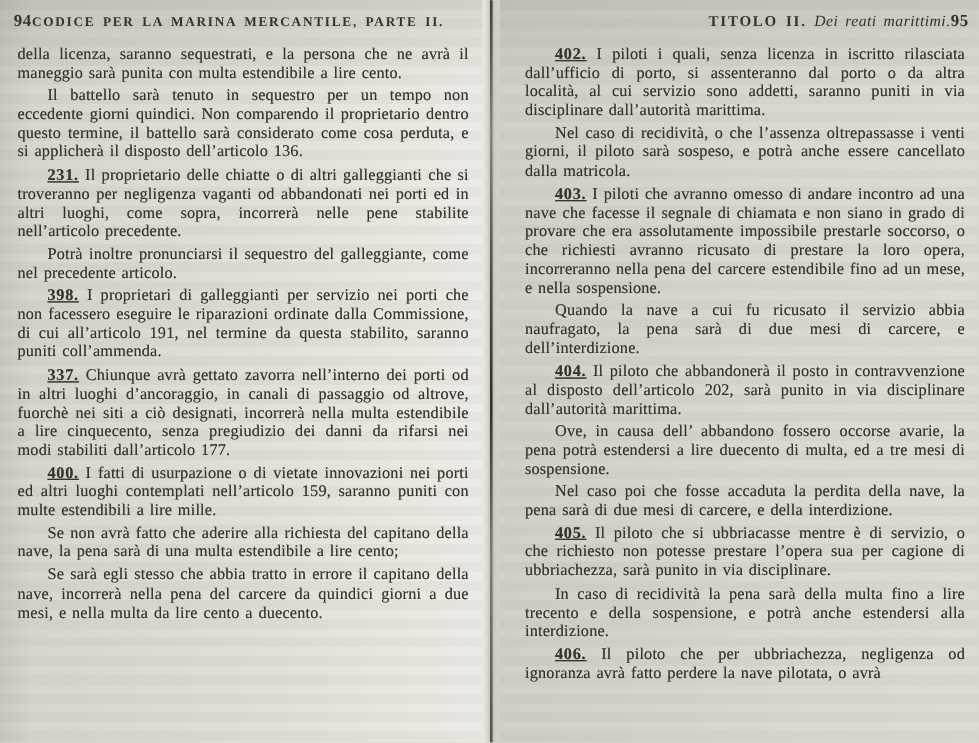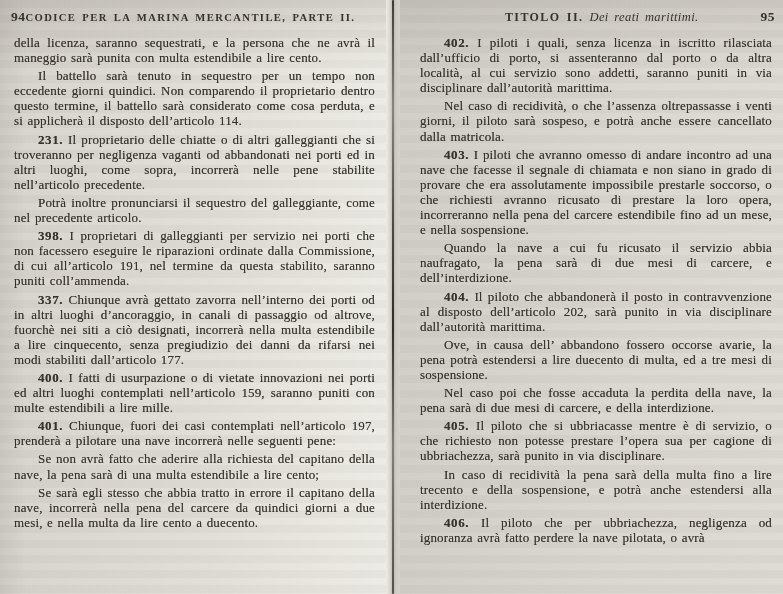--- a/index.html
+++ b/index.html
@@ -48,60 +48,59 @@
   .running-head{
     display:flex;align-items:baseline;
     margin:0 0 10px 0;
     white-space:nowrap;
   }
   .running-head .spacer{width:26px;flex:none;}
   .pagenum{
     font-weight:bold;font-size:13.5px;letter-spacing:.5px;flex:none;
   }
   .head-title{
-    flex:1;text-align:center;
+    flex:1;text-align:right;
     font-weight:bold;font-size:10.6px;letter-spacing:1.4px;
     word-spacing:2px;
   }
   .head-title .titolo-caps{
     font-weight:bold;font-size:12px;letter-spacing:1.4px;
   }
   .head-title .titolo-ital{
     font-style:italic;font-weight:normal;font-size:12.5px;letter-spacing:.4px;
   }
   .page-body{
     font-size:13px;line-height:15.1px;
     text-align:justify;
     letter-spacing:.15px;word-spacing:.09em;
     text-shadow:0 0 .5px rgba(54,51,44,.55);
   }
   .para{margin:3px;text-indent:24px;}
   .para.flush{text-indent:0;}
-  .artnum{font-weight:bold;letter-spacing:.6px;}
+  .artnum{font-weight:bold;letter-spacing:.6px;text-decoration:underline;}
 </style>
 </head>
 <body>
 
 <div class="book">
 
   <section class="page page-left">
     <header class="running-head">
       <span class="pagenum">94</span>
       <span class="head-title">CODICE PER LA MARINA MERCANTILE, PARTE II.</span>
       <span class="spacer"></span>
     </header>
     <div class="page-body">
         <p class="para flush">della licenza, saranno sequestrati, e la persona che ne avrà il maneggio sarà punita con multa estendibile a lire cento.</p>
-        <p class="para">Il battello sarà tenuto in sequestro per un tempo non eccedente giorni quindici. Non comparendo il proprietario dentro questo termine, il battello sarà considerato come cosa perduta, e si applicherà il disposto dell’articolo 114.</p>
+        <p class="para">Il battello sarà tenuto in sequestro per un tempo non eccedente giorni quindici. Non comparendo il proprietario dentro questo termine, il battello sarà considerato come cosa perduta, e si applicherà il disposto dell’articolo 136.</p>
         <p class="para"><b class="artnum">231.</b>&nbsp;Il proprietario delle chiatte o di altri galleggianti che si troveranno per negligenza vaganti od abbandonati nei porti ed in altri luoghi, come sopra, incorrerà nelle pene stabilite nell’articolo precedente.</p>
         <p class="para">Potrà inoltre pronunciarsi il sequestro del galleggiante, come nel precedente articolo.</p>
         <p class="para"><b class="artnum">398.</b>&nbsp;I proprietari di galleggianti per servizio nei porti che non facessero eseguire le riparazioni ordinate dalla Commissione, di cui all’articolo 191, nel termine da questa stabilito, saranno puniti coll’ammenda.</p>
         <p class="para"><b class="artnum">337.</b>&nbsp;Chiunque avrà gettato zavorra nell’interno dei porti od in altri luoghi d’ancoraggio, in canali di passaggio od altrove, fuorchè nei siti a ciò designati, incorrerà nella multa estendibile a lire cinquecento, senza pregiudizio dei danni da rifarsi nei modi stabiliti dall’articolo 177.</p>
         <p class="para"><b class="artnum">400.</b>&nbsp;I fatti di usurpazione o di vietate innovazioni nei porti ed altri luoghi contemplati nell’articolo 159, saranno puniti con multe estendibili a lire mille.</p>
-        <p class="para"><b class="artnum">401.</b>&nbsp;Chiunque, fuori dei casi contemplati nell’articolo 197, prenderà a pilotare una nave incorrerà nelle seguenti pene:</p>
         <p class="para">Se non avrà fatto che aderire alla richiesta del capitano della nave, la pena sarà di una multa estendibile a lire cento;</p>
         <p class="para">Se sarà egli stesso che abbia tratto in errore il capitano della nave, incorrerà nella pena del carcere da quindici giorni a due mesi, e nella multa da lire cento a duecento.</p>
       </div>
   </section>
 
   <div class="gutter"></div>
 
   <section class="page page-right">
     <header class="running-head">
       <span class="spacer"></span>

